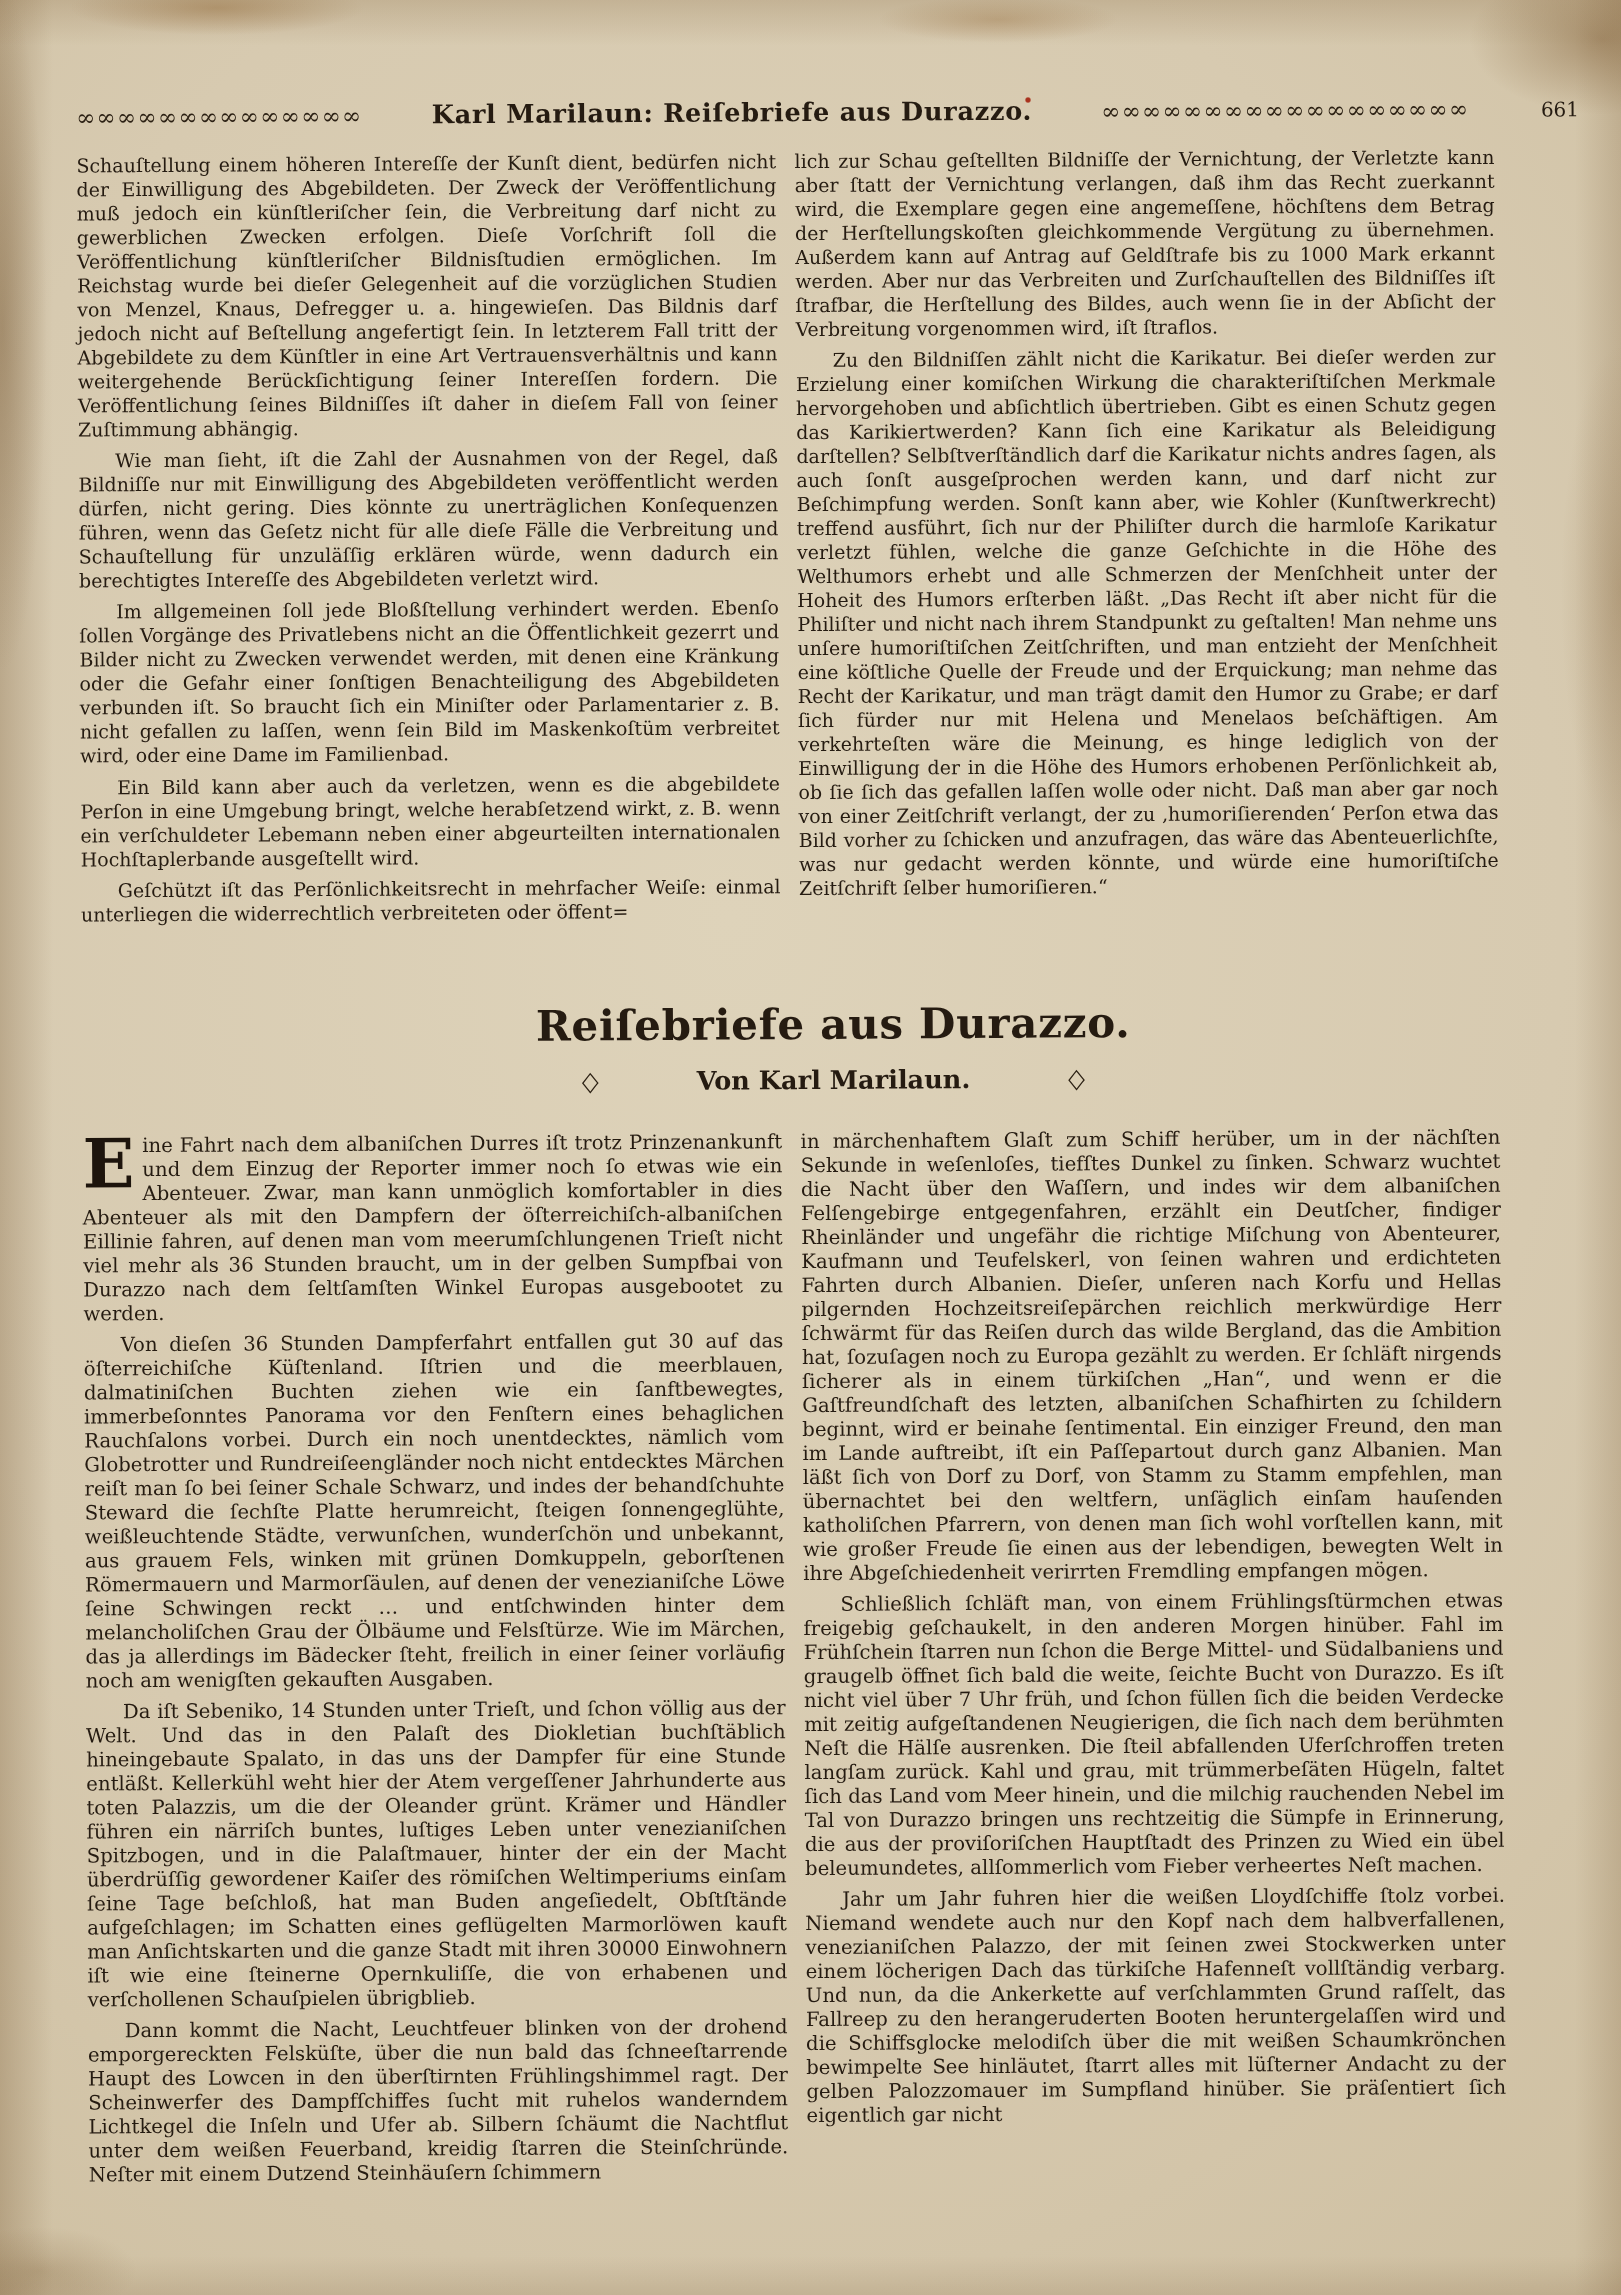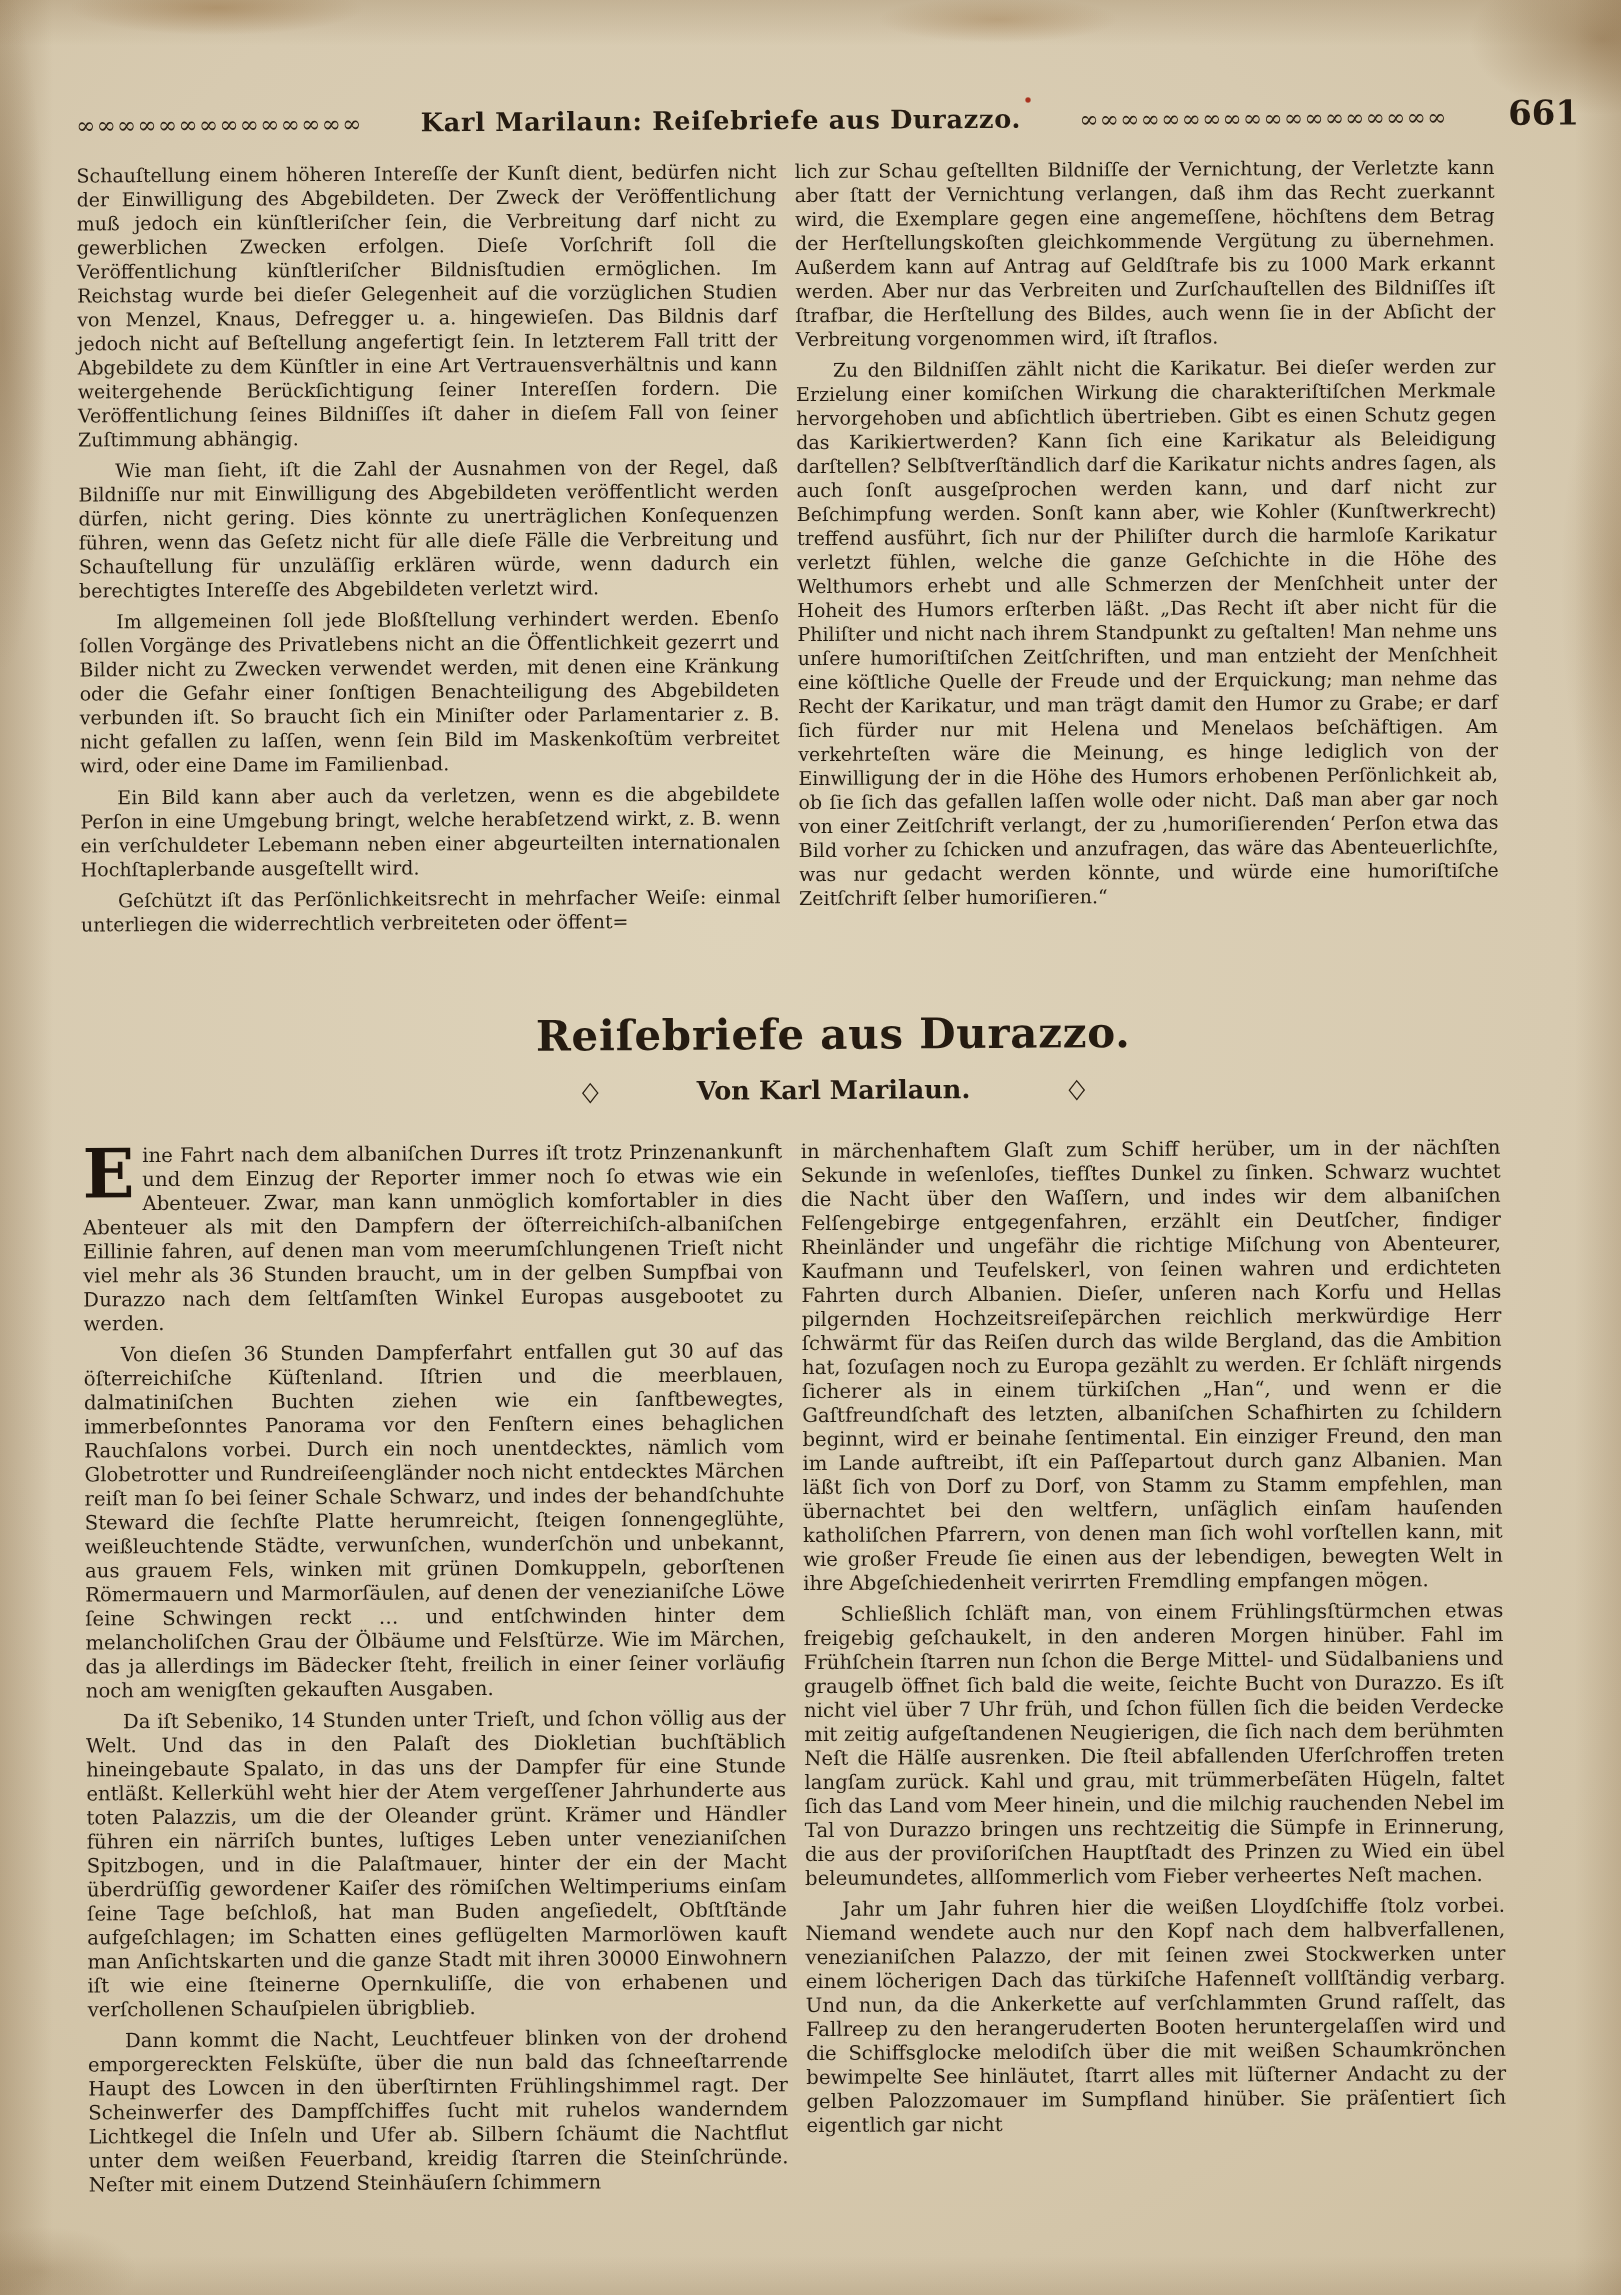--- a/index.html
+++ b/index.html
@@ -39,21 +39,21 @@
     display:flex;align-items:baseline;justify-content:space-between;
     width:1503px;white-space:nowrap;margin-bottom:22px;
   }
   .chain{
     font-size:23px;letter-spacing:1.3px;color:#2c2114;
     overflow:hidden;flex-shrink:1;
   }
   .running-title{
     font-size:25.6px;font-weight:bold;margin:0 19.7px;letter-spacing:0.7px;
   }
-  .page-number{font-size:34px;font-weight:bold;margin-left:22px;}
+  .page-number{font-size:20px;font-weight:normal;margin-left:22px;}
   
   .section{display:flex;gap:18.4px;width:1418px;}
   .section-top{min-height:847px;}
   .col{width:700px;}
   .col p{
     margin:0;text-align:justify;text-indent:37px;
     font-size:19px;line-height:24px;
   }
   .section-bottom .col p{font-size:19.7px;line-height:24px;}
   .col p + p{margin-top:7.2px;}

